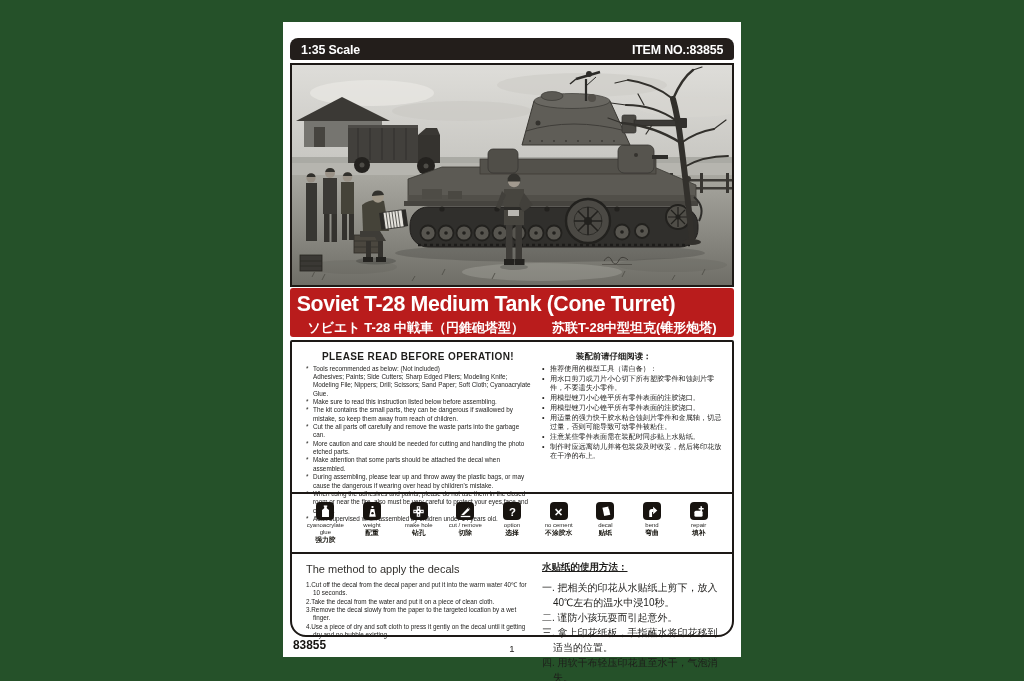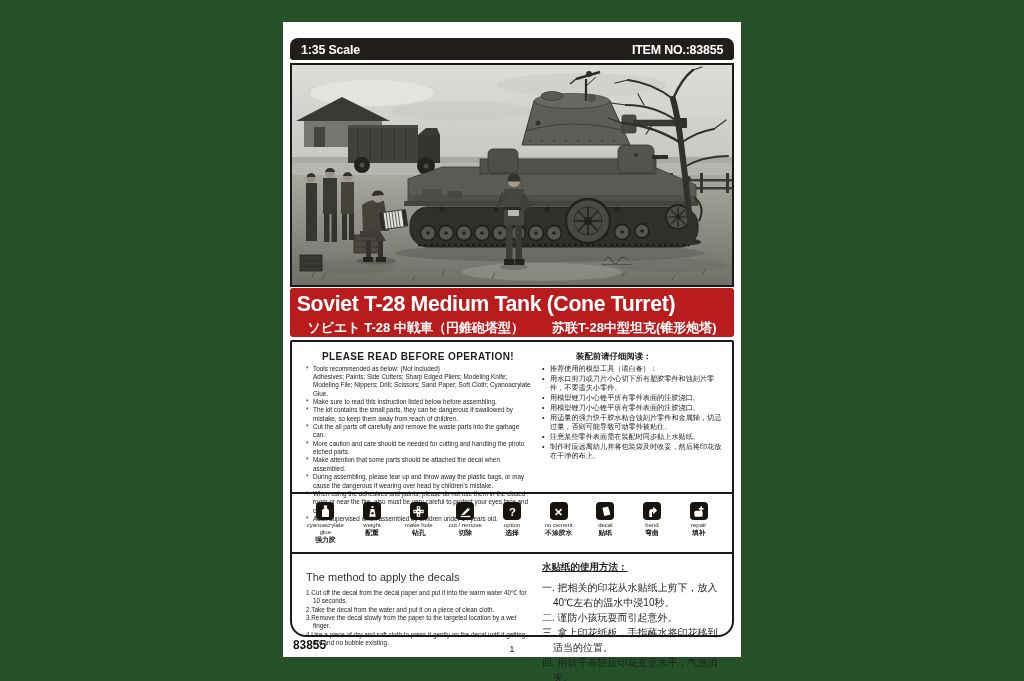--- a/index.html
+++ b/index.html
@@ -51,21 +51,21 @@
   .icon-sq{width:18px;height:18px;background:#17130f;border-radius:4px;margin:0 auto 2px auto;
     display:flex;align-items:center;justify-content:center;}
   .icon-sq svg{display:block;}
   .icon-en{font-size:6px;color:#2a2927;line-height:1.15;}
   .icon-cn{font-size:6.8px;font-weight:700;color:#17150f;line-height:1.25;}
 
   
   .sec-decals{position:absolute;left:0;top:212px;width:100%;height:83px;}
   .d-col-en{position:absolute;left:14px;top:7px;width:228px;}
   .d-col-cn{position:absolute;left:250px;top:7px;width:182px;}
-  .d-h-en{font-size:11px;color:#33312e;font-weight:400;margin:10px 0 6px 0;}
+  .d-h-en{font-size:11px;color:#33312e;font-weight:400;margin:2px 0 6px 0;}
   .d-h-cn{font-size:9.5px;font-weight:700;margin:0 0 6px 0;text-decoration:underline;}
   .step{font-size:6.35px;line-height:1.32;padding-left:7px;text-indent:-7px;}
   .step-cn{font-size:10px;line-height:1.5;padding-left:11px;text-indent:-11px;}
 
   
   .footer-code{position:absolute;left:10px;top:616px;font-size:12.5px;font-weight:700;
     transform:scaleX(.95);transform-origin:left center;color:#151310;}
   .footer-page{position:absolute;left:0;top:621px;width:100%;text-align:center;font-size:9.5px;color:#1e1d1b;}
 </style>
 </head>

